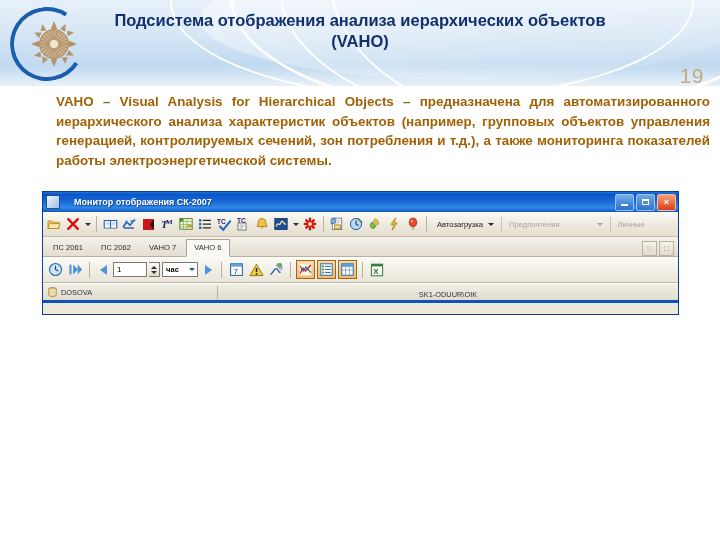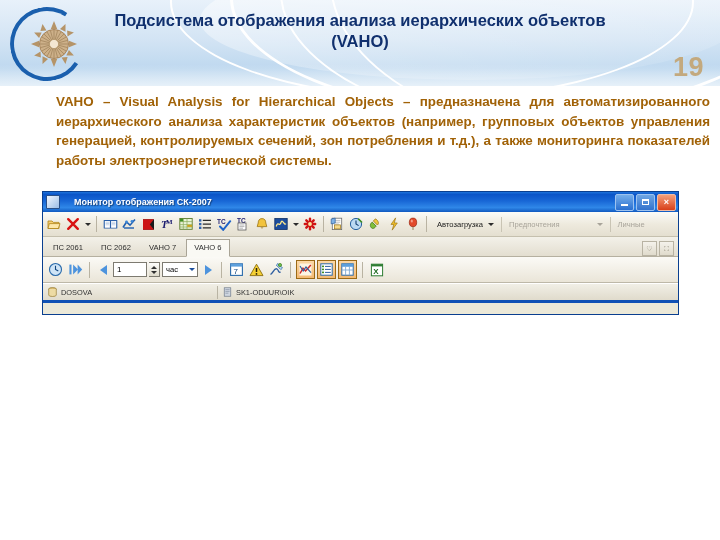--- a/index.html
+++ b/index.html
@@ -68,23 +68,23 @@
     transform: rotate(-12deg);
   }
   .logo-wheel {
     position: absolute;
     left: 22px; top: 16px;
     width: 48px; height: 48px;
   }
   .page-number {
     position: absolute;
     right: 16px;
-    top: 52px;
-    font-size: 27px;
-    font-weight: bold;
+    top: 64px;
+    font-size: 21px;
+    font-weight: normal;
     color: #c3a97e;
     letter-spacing: 0.5px;
   }
   .slide-title {
     position: absolute;
     left: 110px;
     top: 10px;
     width: 500px;
     text-align: center;
     font-size: 16.5px;
@@ -281,20 +281,21 @@
   .tri-dn { width:0;height:0;border-left:3px solid transparent;border-right:3px solid transparent;border-top:3px solid #2f2f2f;}
   .unit-select {
     width: 36px; height: 15px;
     background: #ffffff;
     border: 1px solid #7d7a70;
     font-size: 7.6px;
     display: flex; align-items: center; justify-content: space-between;
     padding: 0 2px 0 3px;
     box-sizing: border-box;
     flex: 0 0 auto;
+    font-weight: bold;
   }
   .sel-caret {
     width:0;height:0;border-left:3px solid transparent;border-right:3px solid transparent;border-top:3.5px solid #1d4f9c;
   }
   .nav-arrow {
     width: 16px; height: 18px;
     display: flex; align-items: center; justify-content: center;
     flex: 0 0 auto;
   }
   .arrow-left { width:0;height:0;border-top:5px solid transparent;border-bottom:5px solid transparent;border-right:7px solid #4d93dd;}
@@ -319,21 +320,21 @@
   .status-cell {
     display: flex; align-items: center; gap: 4px;
     height: 13px;
     padding: 0 5px;
     border-right: 1px solid #b9b4a4;
     box-sizing: border-box;
     white-space: nowrap;
     overflow: hidden;
     text-align: center;
   }
-  .status-cell:last-child { border-right: none; }
+  .status-cell:last-child { border-right: none; flex-direction: column; }
   .sc1 { width: 175px; }
   .sc2 { width: 185px; }
   .sc3 { width: 175px; }
   .sc4 { flex: 1 1 auto; justify-content: flex-start;}
   .win-bottom-edge {
     height: 3px;
     background: #1152b5;
   }
   svg { display: block; }
 </style>

